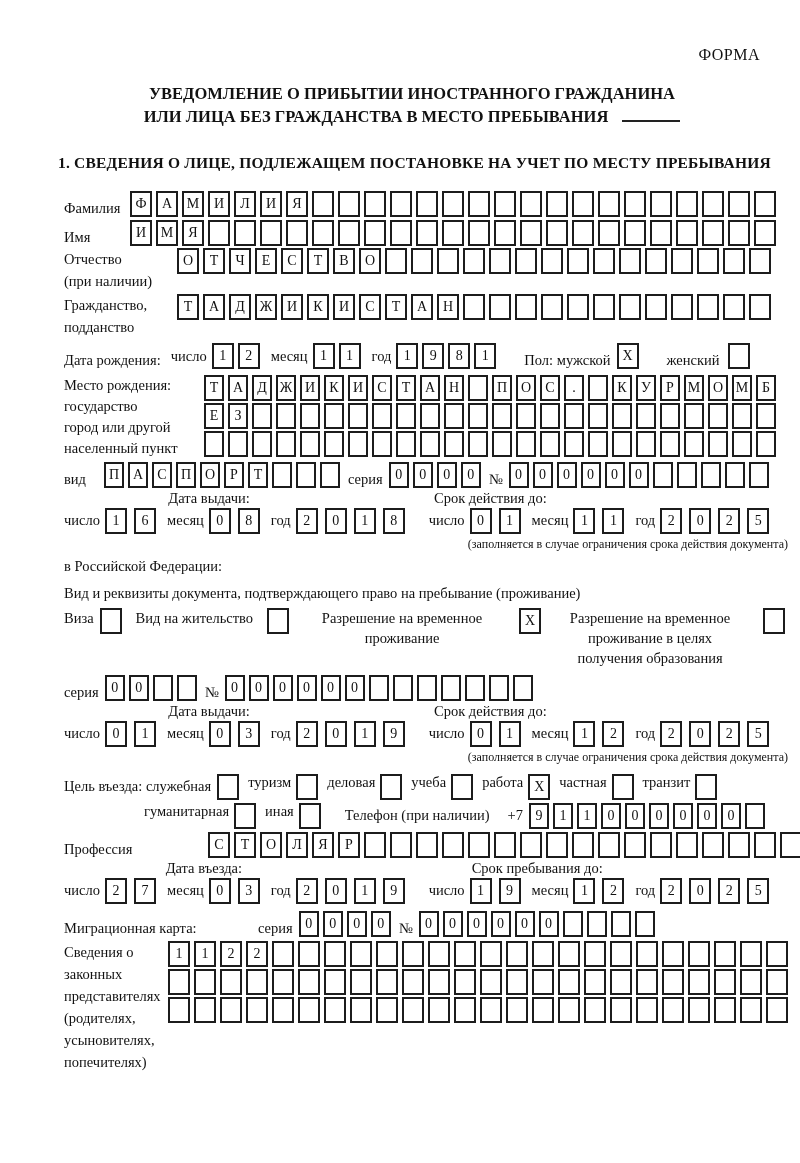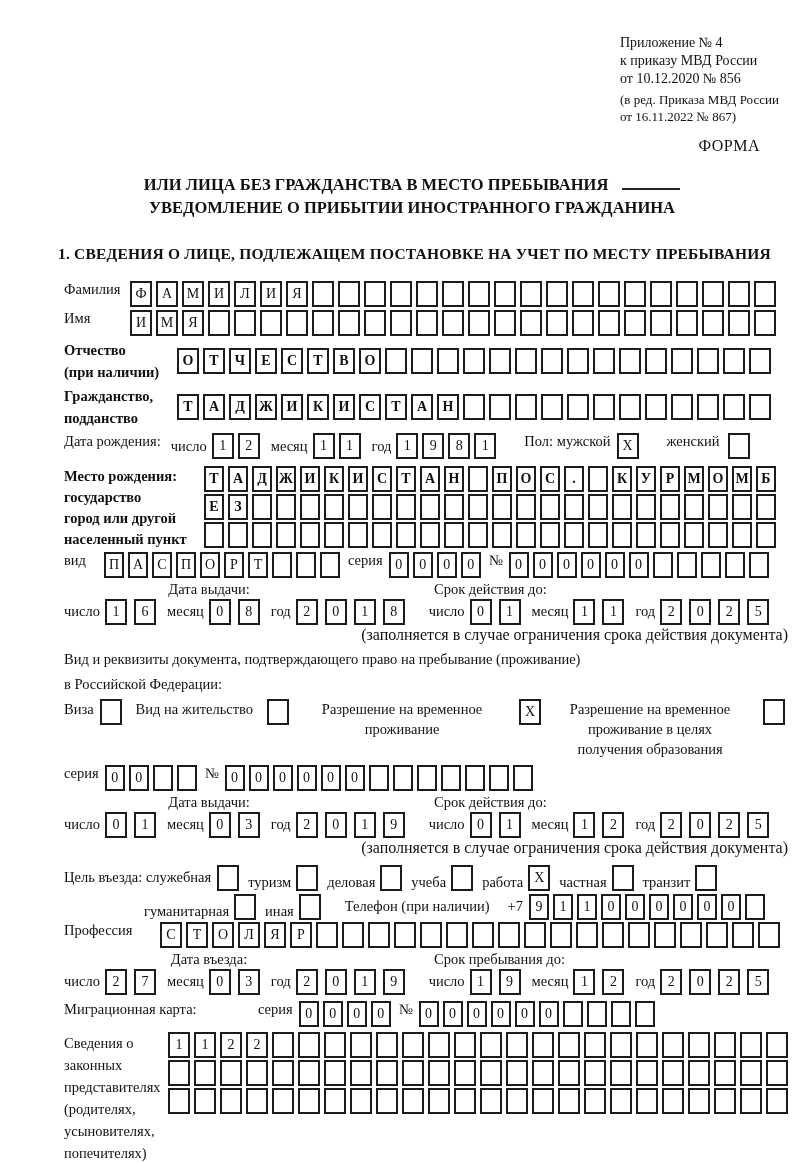--- a/index.html
+++ b/index.html
@@ -17,31 +17,31 @@
   .appendix { margin-left: 556px; line-height: 18px; font-size: 14px; }
   .appendix .sub { font-size: 13px; margin-top: 3px; line-height: 17px; }
   .forma { text-align: right; padding-right: 30px; margin-top: 12px; font-weight: normal; font-size: 16px; letter-spacing: .5px; }
 
   .title { text-align: center; margin-top: 18px; font-weight: bold; font-size: 16.5px; line-height: 23px; margin-left: -30px; }
   .blank-line { display: inline-block; width: 58px; border-bottom: 2px solid #222; margin-left: 14px; height: 14px; }
 
   .sec1 { margin-top: 26px; font-weight: bold; font-size: 15.5px; letter-spacing: .2px; margin-left: -6px; white-space: nowrap; }
 
   
-  .row { display: flex; align-items: flex-start; margin-bottom: 2px; min-height: 27px; }
-  .row.top { align-items: center; font-weight: bold; }
+  .row { display: flex; align-items: flex-end; margin-bottom: 2px; min-height: 27px; }
+  .row.top { align-items: flex-start; }
   .lbl { flex: none; }
   .lblcol { flex: none; line-height: 22px; }
   .w66 { width: 66px; }
   .w113 { width: 113px; }
   .w140 { width: 140px; line-height: 21px; }
   .w104 { width: 104px; }
   .w96 { width: 96px; }
   .w40 { width: 40px; }
-  .mt4 { margin-top: 4px; } .mt6 { margin-top: 6px; } .mt18 { margin-top: 18px; } .mt2 { margin-top: 2px; }
+  .mt4 { margin-top: 4px; } .mt6 { margin-top: 6px; } .mt18 { margin-top: 18px; } .mt2 { margin-top: 2px; gap: 48px; }
 
   
   .cells { display: inline-flex; gap: 4px; flex: none; }
   .cell {
     width: 22px; height: 26px; flex: none;
     border: 2px solid #1c1c1c;
     display: flex; align-items: center; justify-content: center;
     font-size: 14px; background: #fff;
   }
   .tight { gap: 4px; }
@@ -51,59 +51,50 @@
 
   .ml6 { margin-left: 6px; } .ml8 { margin-left: 8px; } .ml10 { margin-left: 10px; } .ml12 { margin-left: 28px; } .ml14 { margin-left: 14px; } .ml24 { margin-left: 24px; }
 
   .center-h { text-align: center; font-weight: bold; margin: 2px 40px 2px 0; }
 
   .date-headers { display: flex; margin-top: 1px; }
   .date-headers .dh1 { width: 290px; text-align: center; }
   .date-headers .dh2 { width: 330px; margin-left: 80px; text-align: left; }
   .dg { display: inline-flex; align-items: center; gap: 5px; flex: none; }
   .date-line { display: flex; align-items: center; margin-bottom: 2px; min-height: 27px; }
-  .note-right { text-align: right; font-size: 16px; padding-right: 2px; line-height: 16px; }
+  .note-right { text-align: right; font-size: 12px; padding-right: 2px; line-height: 16px; }
 
   .para { line-height: 21px; }
 
   .visa-row { display: flex; align-items: flex-start; margin-top: 4px; min-height: 60px; }
   .visa-item { display: flex; align-items: flex-start; }
   .visa-item .vlbl { text-align: center; line-height: 20px; }
   .visa-item .cells { margin-top: 0; }
 
   .purpose-row { display: flex; align-items: center; margin-top: 8px; min-height: 27px; }
-  .p-item { display: flex; align-items: flex-end; gap: 5px; margin-left: 9px; flex: none; }
+  .p-item { display: flex; align-items: flex-start; gap: 5px; margin-left: 9px; flex: none; }
   .purpose-row2 { display: flex; align-items: center; margin-top: 2px; min-height: 27px; padding-left: 80px; }
 
   .legal { display: flex; align-items: flex-start; margin-top: 4px; }
   .legal .lblcol { line-height: 22px; }
   .legal-note { text-align: center; font-size: 13.5px; margin-top: 8px; width: 600px; }
 </style>
 </head>
 <body>
 
 <div class="page">
 
-  <div class="appendix">
-    <div>Приложение № 4</div>
-    <div>к приказу МВД России</div>
-    <div>от 10.12.2020 № 856</div>
-    <div class="sub">
-      <div>(в ред. Приказа МВД России</div>
-      <div>от 16.11.2022 № 867)</div>
-    </div>
-  </div>
 
   <div class="forma">ФОРМА</div>
 
   <div class="title">
+    <div>УВЕДОМЛЕНИЕ О ПРИБЫТИИ ИНОСТРАННОГО ГРАЖДАНИНА</div>
     <div>
       <span>ИЛИ ЛИЦА БЕЗ ГРАЖДАНСТВА В МЕСТО ПРЕБЫВАНИЯ</span><span class="blank-line"></span>
     </div>
-    <div>УВЕДОМЛЕНИЕ О ПРИБЫТИИ ИНОСТРАННОГО ГРАЖДАНИНА</div>
   </div>
 
   <div class="sec1">1. СВЕДЕНИЯ О ЛИЦЕ, ПОДЛЕЖАЩЕМ ПОСТАНОВКЕ НА УЧЕТ ПО МЕСТУ ПРЕБЫВАНИЯ</div>
 
   <div class="row mt18">
     <span class="lbl w66">Фамилия</span>
     <span class="cells">
         <span class="cell">Ф</span>
         <span class="cell">А</span>
         <span class="cell">М</span>
@@ -425,22 +416,22 @@
       <span class="cells spread">
           <span class="cell">2</span>
           <span class="cell">0</span>
           <span class="cell">2</span>
           <span class="cell">5</span>
         </span>
     </span>
   </div>
   <div class="note-right">(заполняется в случае ограничения срока действия документа)</div>
 
+  <div class="para mt4">в Российской Федерации:</div>
   <div class="para mt6">Вид и реквизиты документа, подтверждающего право на пребывание (проживание)</div>
-  <div class="para mt4">в Российской Федерации:</div>
 
   <div class="visa-row">
     <span class="visa-item">
       <span class="vlbl">Виза</span>
       <span class="cells ml6">
           <span class="cell"></span>
         </span>
     </span>
     <span class="visa-item ml14">
       <span class="vlbl">Вид на жительство</span>

